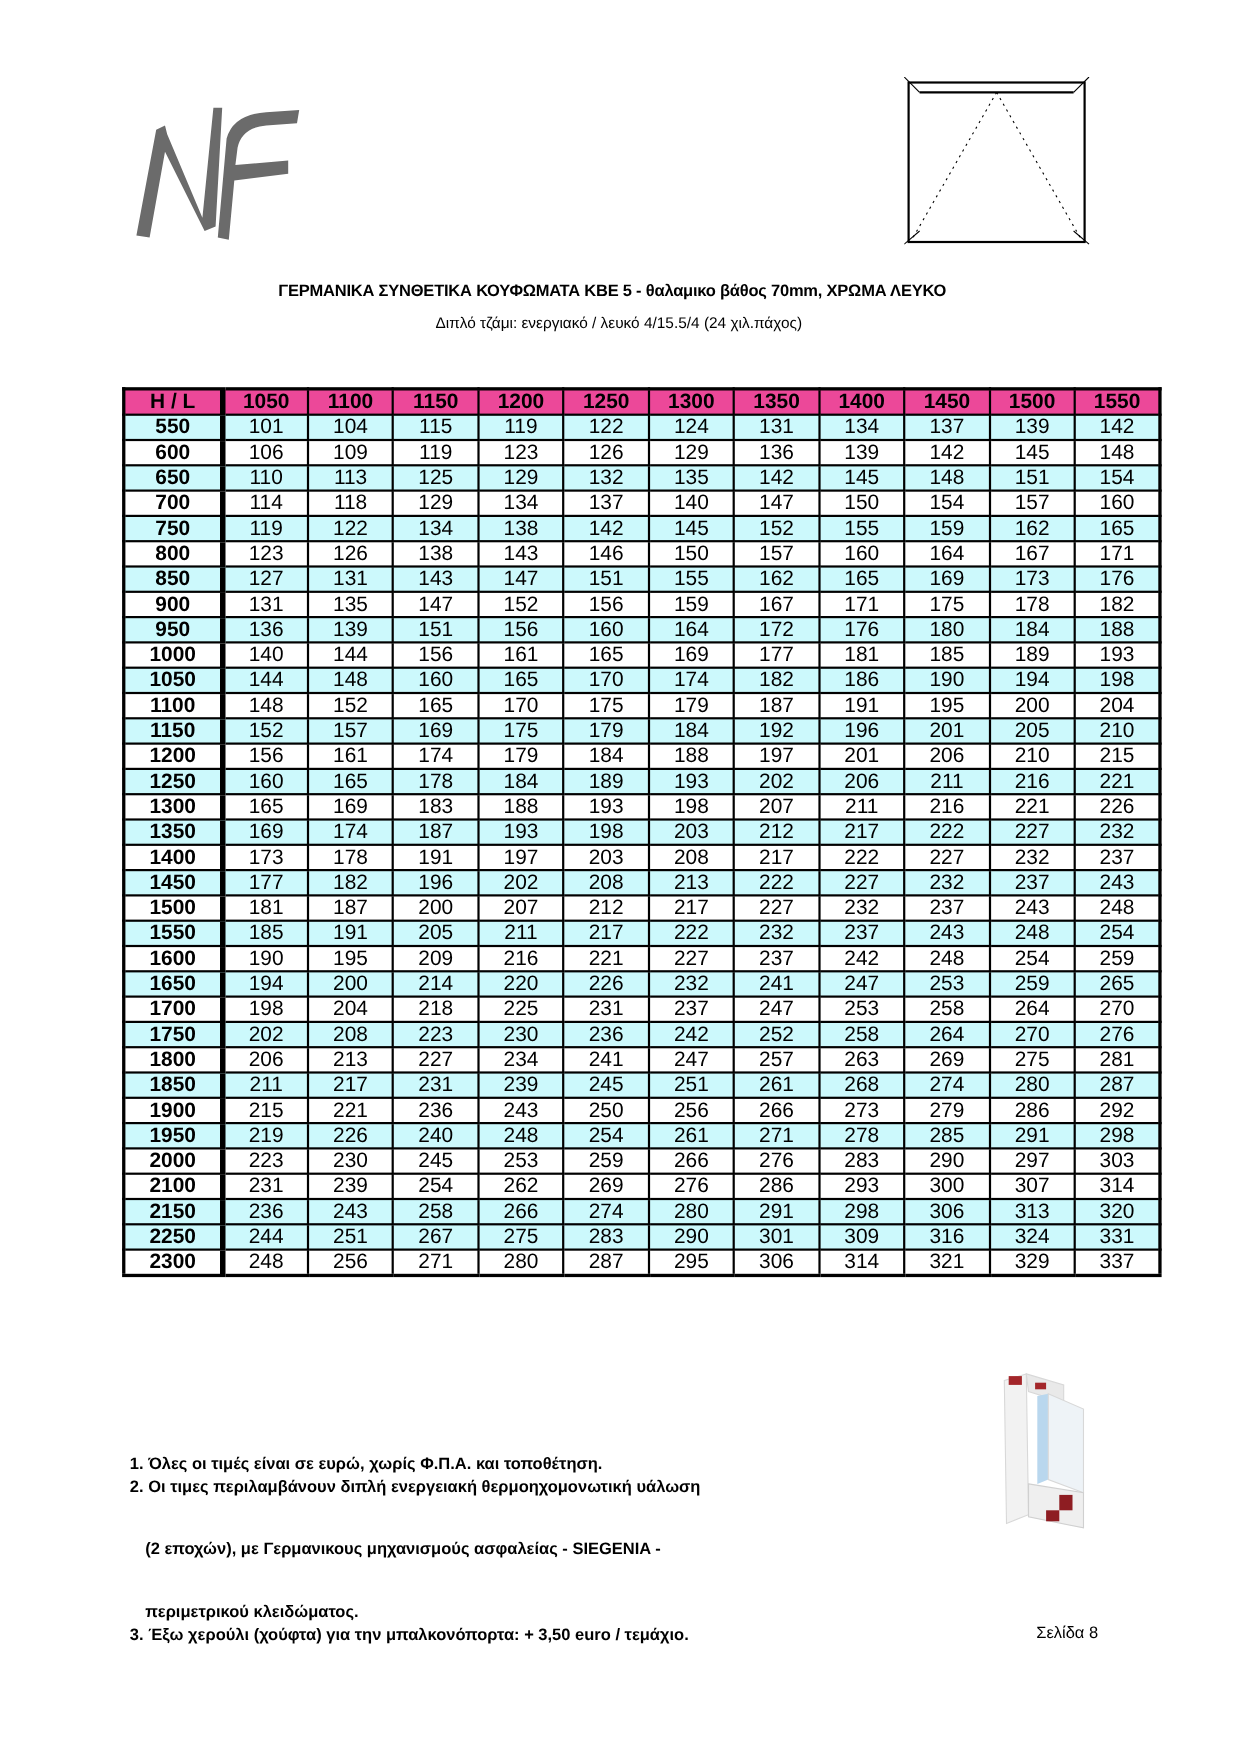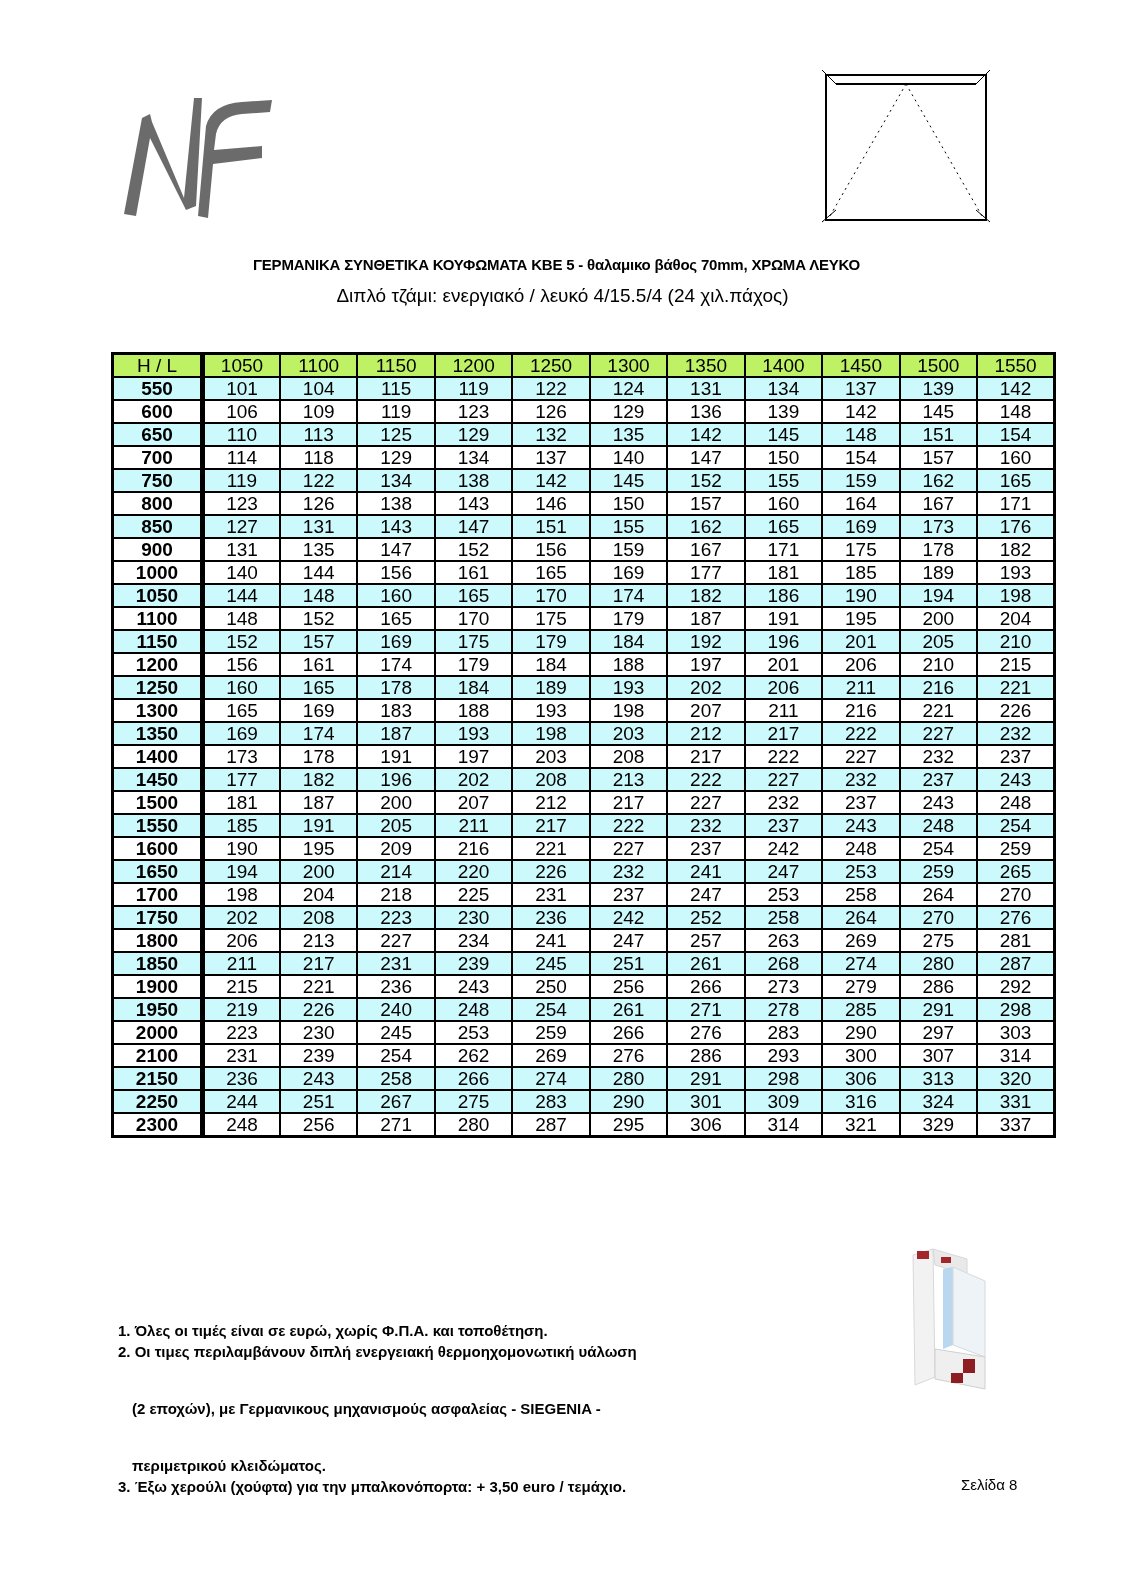--- a/index.html
+++ b/index.html
@@ -1,32 +1,32 @@
 <!DOCTYPE html>
 <html><head>
 <meta charset="utf-8">
 <style>
   html, body { margin:0; padding:0; background:#ffffff; }
   body { width:1125px; height:1590px; position:relative; font-family:"Liberation Sans", sans-serif; color:#000; overflow:hidden; }
   .logo { position:absolute; left:112px; top:86px; width:170px; height:140px; }
   .window-diagram { position:absolute; left:822px; top:70px; width:170px; height:155px; }
   .title1 { position:absolute; left:0; width:1113px; top:256px; text-align:center; font-size:15px; font-weight:bold; letter-spacing:-0.2px; }
-  .title2 { position:absolute; left:0; width:1125px; top:285px; text-align:center; font-size:19px; }
+  .title2 { position:absolute; left:0; width:1125px; top:285px; text-align:center; font-size:14px; }
   table.price { position:absolute; left:111px; top:352px; width:945px; border-collapse:collapse; border:3px solid #000; table-layout:fixed; }
   table.price th, table.price td { border:2px solid #000; height:21px; padding:0; text-align:center; font-size:19px; line-height:20px; }
-  table.price th { font-weight:normal; background:#bef264; }
+  table.price th { font-weight:bold; background:#ec4899; }
   table.price th.corner { width:86px; }
   table.price td.rowhead { font-weight:bold; border-right:5px solid #000; }
   table.price th.corner { border-right:5px solid #000; }
   table.price tr.alt td { background:#ccf9fc; }
   table.price tr:last-child td { border-bottom:3px solid #000; }
   .notes { position:absolute; left:118px; top:1320px; font-size:15px; font-weight:bold; line-height:21px; }
   .notes .indent { padding-left:14px;margin-top:36px; }
   .profile { position:absolute; left:905px; top:1245px; width:95px; height:150px; }
-  .page-num { position:absolute; left:942px; top:1476px; font-size:15px;margin-left:19px; }
+  .page-num { position:absolute; left:942px; top:1476px; font-size:15px; }
 </style>
 </head>
 <body>
 
 <svg class="logo" viewBox="0 0 170 140">
   <path d="M12 128 L30 32 L38 28 L40 36 L72 112 L82 12 L90 12 L84 120 L74 124 L38 52 L24 130 Z" fill="#6b6b6b"></path>
   <path d="M86 130 L94 40 Q100 18 130 16 L160 14 L158 26 L130 28 Q108 30 104 48 L102 64 L150 60 L150 72 L101 78 L96 132 Z" fill="#6b6b6b"></path>
 </svg>
 
 <svg class="window-diagram" viewBox="0 0 170 155">
@@ -166,20 +166,34 @@
         <td>147</td>
         <td>152</td>
         <td>156</td>
         <td>159</td>
         <td>167</td>
         <td>171</td>
         <td>175</td>
         <td>178</td>
         <td>182</td>
       </tr>
+      <tr class="alt">
+        <td class="rowhead">950</td>
+        <td>136</td>
+        <td>139</td>
+        <td>151</td>
+        <td>156</td>
+        <td>160</td>
+        <td>164</td>
+        <td>172</td>
+        <td>176</td>
+        <td>180</td>
+        <td>184</td>
+        <td>188</td>
+      </tr>
       <tr>
         <td class="rowhead">1000</td>
         <td>140</td>
         <td>144</td>
         <td>156</td>
         <td>161</td>
         <td>165</td>
         <td>169</td>
         <td>177</td>
         <td>181</td>

